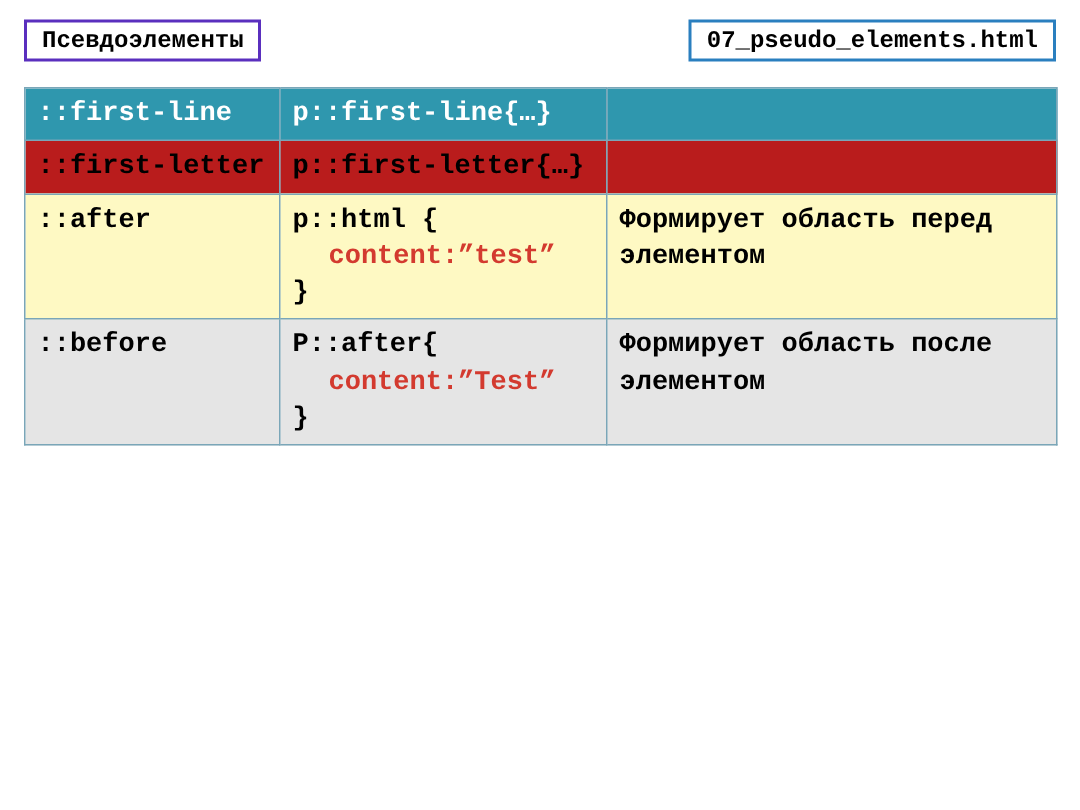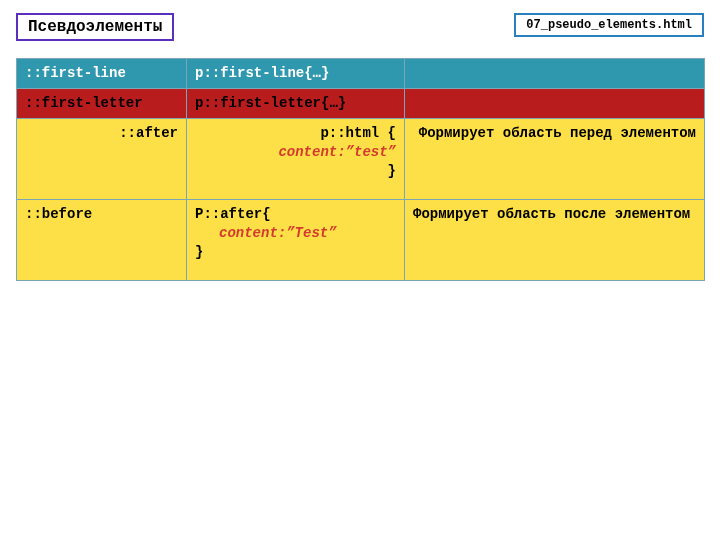--- a/index.html
+++ b/index.html
@@ -27,53 +27,52 @@
     font-size: 16px;
     background: #fff;
   }
   .filename-box {
     position: absolute;
     right: 16px;
     top: 13px;
     border: 2px solid #2a7fbf;
     padding: 3px 10px;
     font-weight: bold;
-    font-size: 12px;
+    font-size: 16px;
     background: #fff;
     color: #000;
   }
   table.pseudo {
     position: absolute;
     left: 16px;
     top: 58px;
     border-collapse: collapse;
     width: 688px;
     table-layout: fixed;
   }
   table.pseudo td {
     border: 1px solid #7aa6b8;
     padding: 5px 8px;
     vertical-align: top;
     font-family: "Courier New", monospace;
     font-weight: bold;
-    font-size: 14px;
+    font-size: 18px;
     line-height: 1.35;
   }
   .col0 { width: 170px; }
   .col1 { width: 218px; }
   .col2 { width: 300px; }
   tr.r0 td { background: #2f97ae; color: #fff; }
   tr.r1 td { background: #b91c1c; }
-  tr.r2 td { background: #fde047; text-align: right; }
-  tr.r3 td { background: #fde047; }
+  tr.r2 td { background: #fef9c3; }
+  tr.r3 td { background: #e5e5e5; }
   .red-indent {
     display: block;
     color: #d33a2f;
     padding-left: 24px;
-    font-style: italic;
   }
   .code-line { display: block; }
   .tall { height: 70px; }
 </style>
 </head>
 <body>
 <div class="wrap">
 
 <div class="title-box">Псевдоэлементы</div>
 <div class="filename-box">07_pseudo_elements.html</div>

